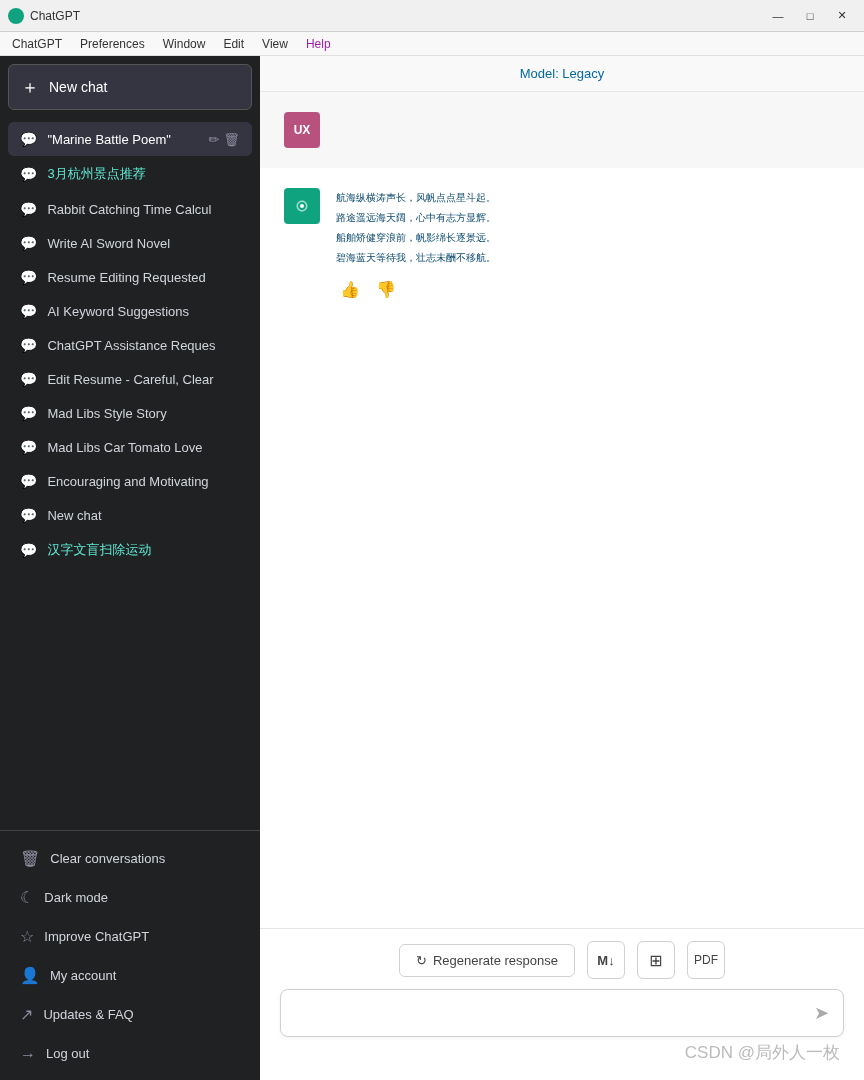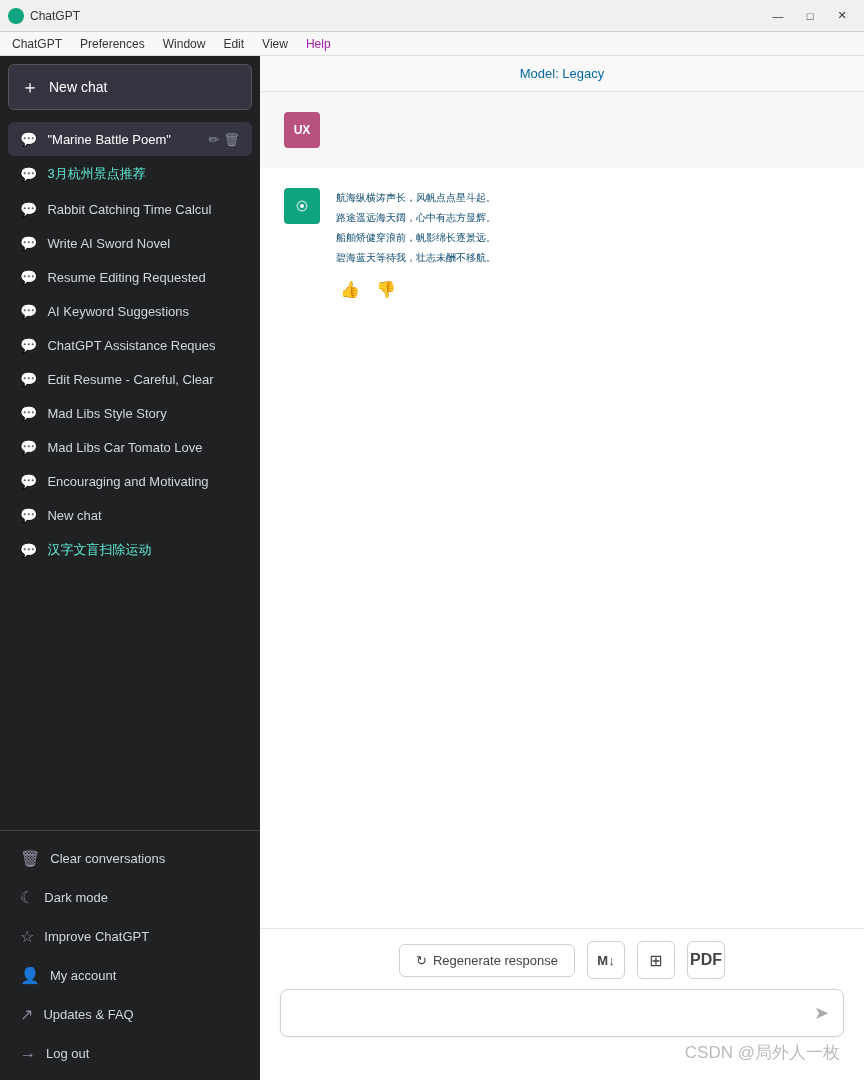--- a/index.html
+++ b/index.html
@@ -539,21 +539,21 @@
           <span>↻</span>
           <span>Regenerate response</span>
         </button>
         <button class="tool-btn">
           <span style="font-size:13px;font-weight:bold;">M↓</span>
         </button>
         <button class="tool-btn">
           <span>⊞</span>
         </button>
         <button class="tool-btn">
-          <span style="font-size:16px;font-weight:bold;">PDF</span>
+          <span style="font-size:12px;font-weight:normal;">PDF</span>
         </button>
       </div>
       <div class="input-row">
         <input class="chat-input" type="text" placeholder="" style="">
         <button class="send-btn">
           <span>➤</span>
         </button>
       </div>
       <div class="watermark">CSDN @局外人一枚</div>
     </div>

